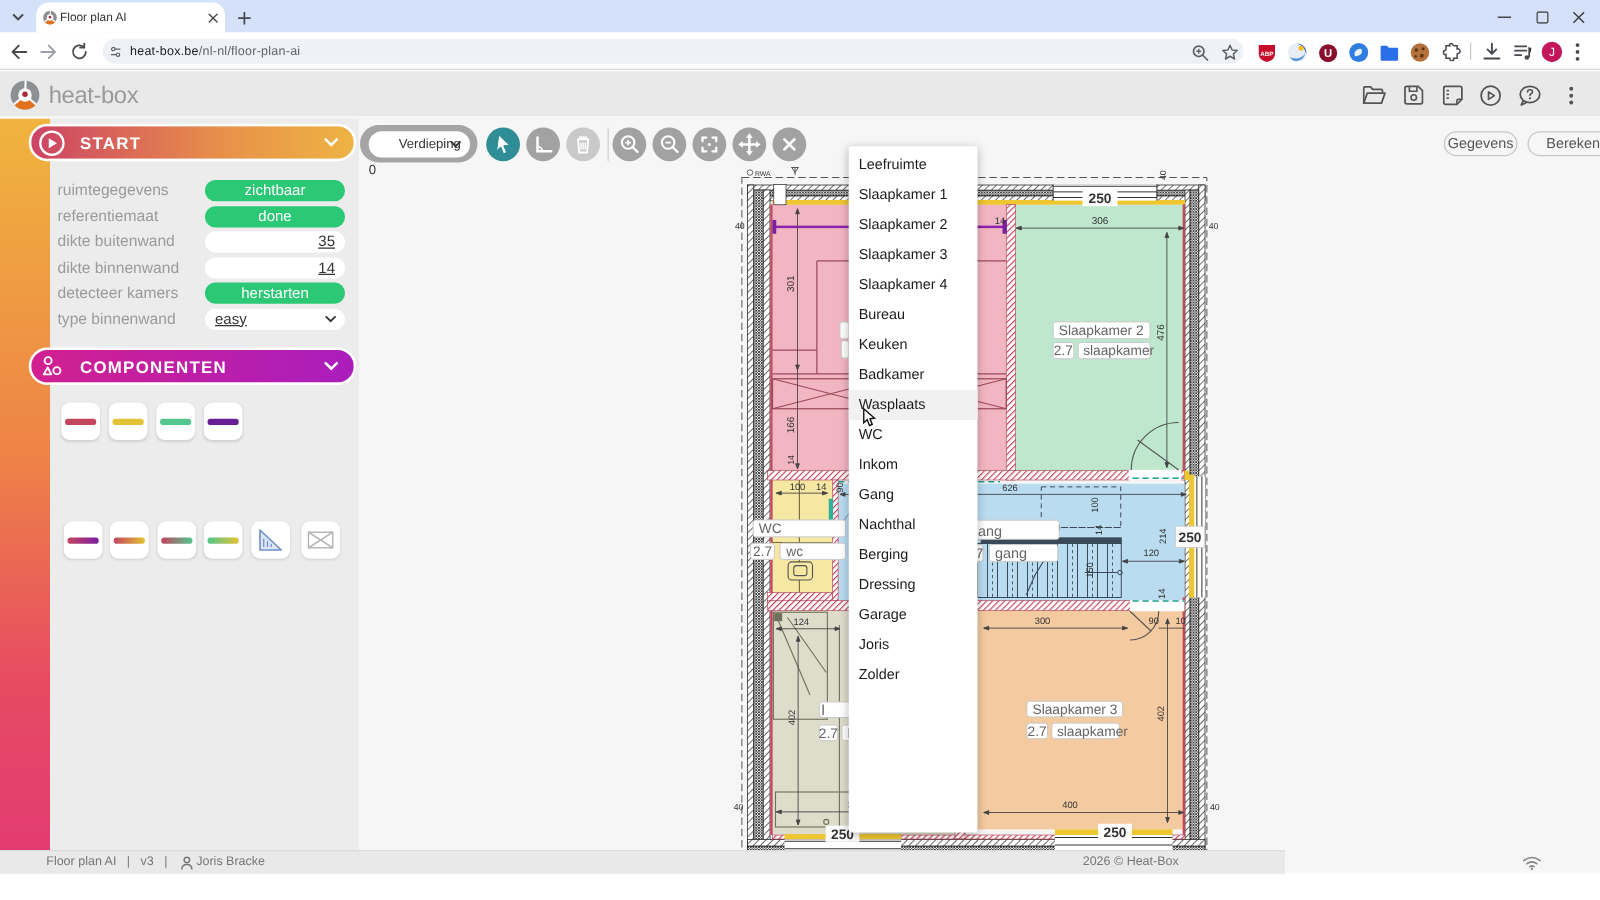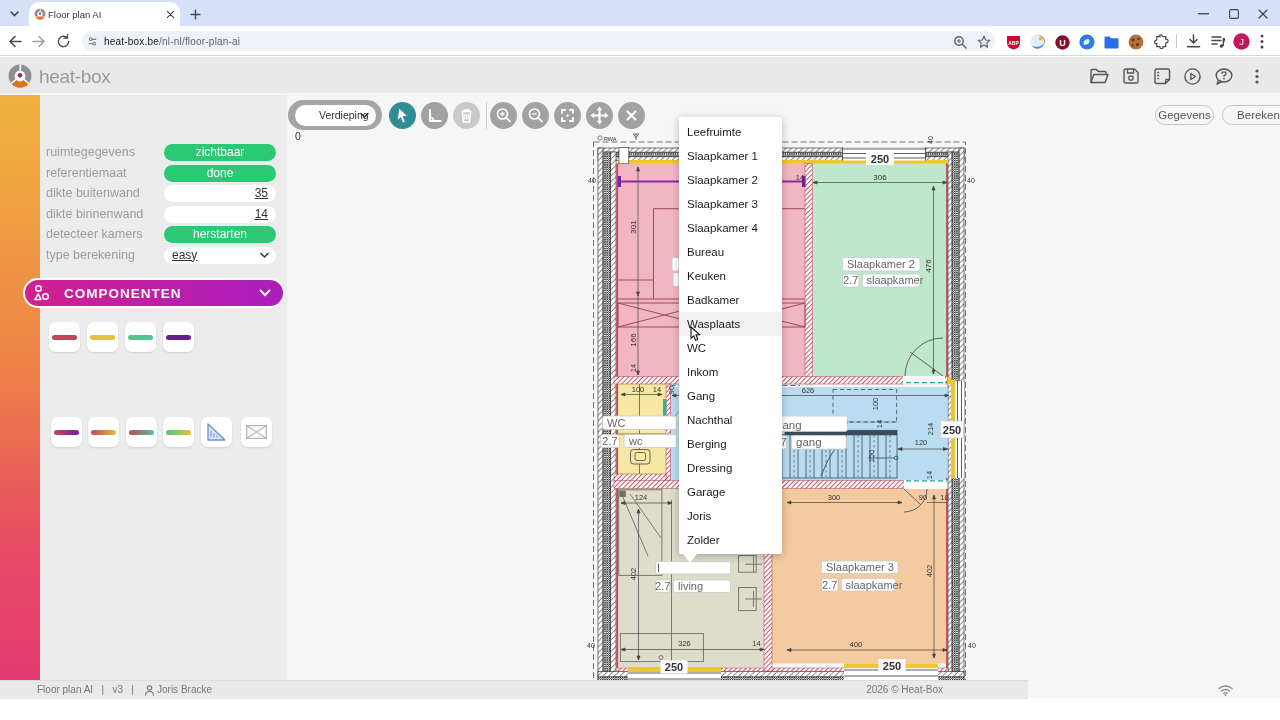--- a/index.html
+++ b/index.html
@@ -32,21 +32,21 @@
   .chip { position:absolute; width:31px; height:30px; background:#fff; border-radius:7px; box-shadow:0 1px 2px rgba(0,0,0,.12); }
   .chip .bar { position:absolute; left:3px; top:12.5px; width:25px; height:5px; border-radius:2.5px; }
 
   
   #tbpill { position:absolute; left:288px; top:100px; width:94px; height:30px; background:#a5a5a5; border-radius:15px; }
   #tbselect { position:absolute; left:295px; top:105px; width:81px; height:21px; background:#fff; border-radius:11px; font-size:10.5px; color:#333; line-height:21px; }
   .tbtn { position:absolute; top:102px; width:27px; height:27px; border-radius:50%; background:#a2a2a2; }
   .tbtn svg { position:absolute; left:0; top:0; }
 
   
-  #dropdown { position:absolute; left:679px; top:117px; width:103px; height:437px; background:#fff; box-shadow:0 2px 8px rgba(0,0,0,.25); border-radius:2px;text-decoration:underline; }
+  #dropdown { position:absolute; left:679px; top:117px; width:103px; height:549px; background:#fff; box-shadow:0 2px 8px rgba(0,0,0,.25); border-radius:2px;text-decoration:underline; }
   #dropdown .it { position:absolute; left:0; width:103px; height:24px; font-size:11.5px; color:#1b1b1b; line-height:24px; padding-left:8px; }
 
   
   .topbtn { position:absolute; top:105px; height:20px; border:1px solid #c6c6c6; border-radius:10px; background:#f6f6f6; font-size:11.5px; color:#555; text-align:center; line-height:18px; }
 </style>
 </head>
 <body>
 <div id="page">
 
   <div id="tabbar"></div>
@@ -590,37 +590,47 @@
   </svg>
 
   <div id="sidebar">
 
     <div id="sidestrip"></div>
 
     <div id="sidepanel"></div>
 
     <div class="abs" style="left:28px;top:595px;width:259px;height:8px;background:#fff"></div>
 
+    <div class="shead" style="top:4px;background:linear-gradient(90deg,#cd4365,#e8914a 60%,#eeb443)">
+      <svg class="abs" style="left:6px;top:3px" width="21" height="21" viewBox="0 0 21 21">
+          <circle cx="10.5" cy="10.5" r="9.3" fill="none" stroke="#fff" stroke-width="1.8"></circle>
+          <path d="M8 6.5 L14.5 10.5 L8 14.5 Z" fill="#fff"></path>
+        </svg>
+      <span class="ttl">START</span>
+      <svg class="chev" width="12" height="8" viewBox="0 0 12 8">
+          <path d="M1.5 1.5 L6 6 L10.5 1.5" fill="none" stroke="#fff" stroke-width="2" stroke-linecap="round"></path>
+        </svg>
+    </div>
 
     <div class="rowlbl" style="top:50px">ruimtegegevens</div>
     <div class="ctl green" style="top:49px">zichtbaar</div>
 
     <div class="rowlbl" style="top:70.5px">referentiemaat</div>
     <div class="ctl green" style="top:69.5px">done</div>
 
     <div class="rowlbl" style="top:91px">dikte buitenwand</div>
     <div class="ctl white" style="top:90px">35</div>
 
     <div class="rowlbl" style="top:111.5px">dikte binnenwand</div>
     <div class="ctl white" style="top:110.5px">14</div>
 
     <div class="rowlbl" style="top:132px">detecteer kamers</div>
     <div class="ctl green" style="top:131px">herstarten</div>
 
-    <div class="rowlbl" style="top:152.5px">type berekening</div>
+    <div class="rowlbl" style="top:152.5px">type binnenwand</div>
     <div class="ctl white" style="top:151.5px;text-align:left;padding-left:8px">easy
       <svg class="abs" style="right:7px;top:5px" width="9" height="7" viewBox="0 0 9 7">
           <path d="M1 1.5 L4.5 5 L8 1.5" fill="none" stroke="#333" stroke-width="1.5" stroke-linecap="round"></path>
         </svg>
     </div>
 
     <div class="shead" style="top:182.7px;background:linear-gradient(90deg,#d22090,#aa1dbd)">
       <svg class="abs" style="left:7px;top:4px" width="19" height="19" viewBox="0 0 19 19">
           <circle cx="6.5" cy="4.5" r="2.8" fill="none" stroke="#fff" stroke-width="1.5"></circle>
           <path d="M3 15.5 L6.2 10 L9 15.5 Z" fill="none" stroke="#fff" stroke-width="1.5" stroke-linejoin="round"></path>

